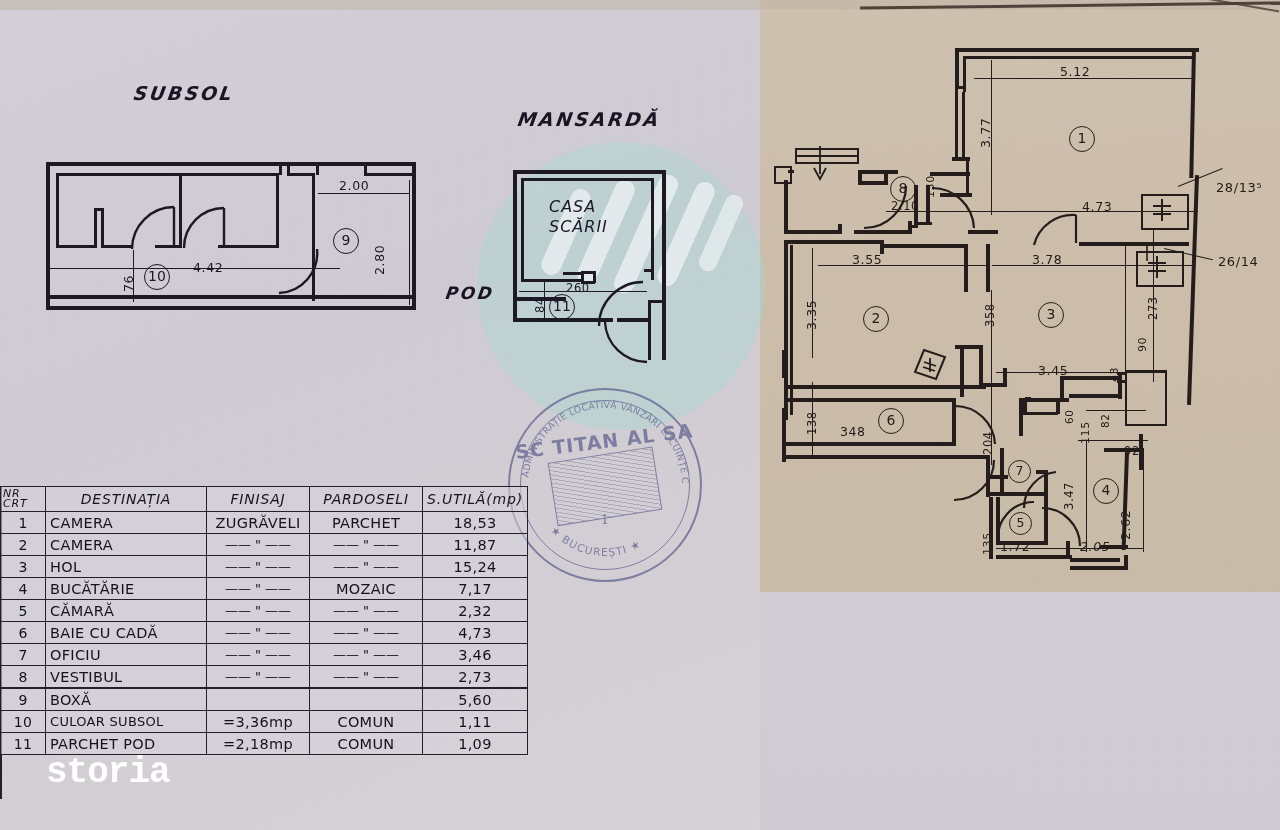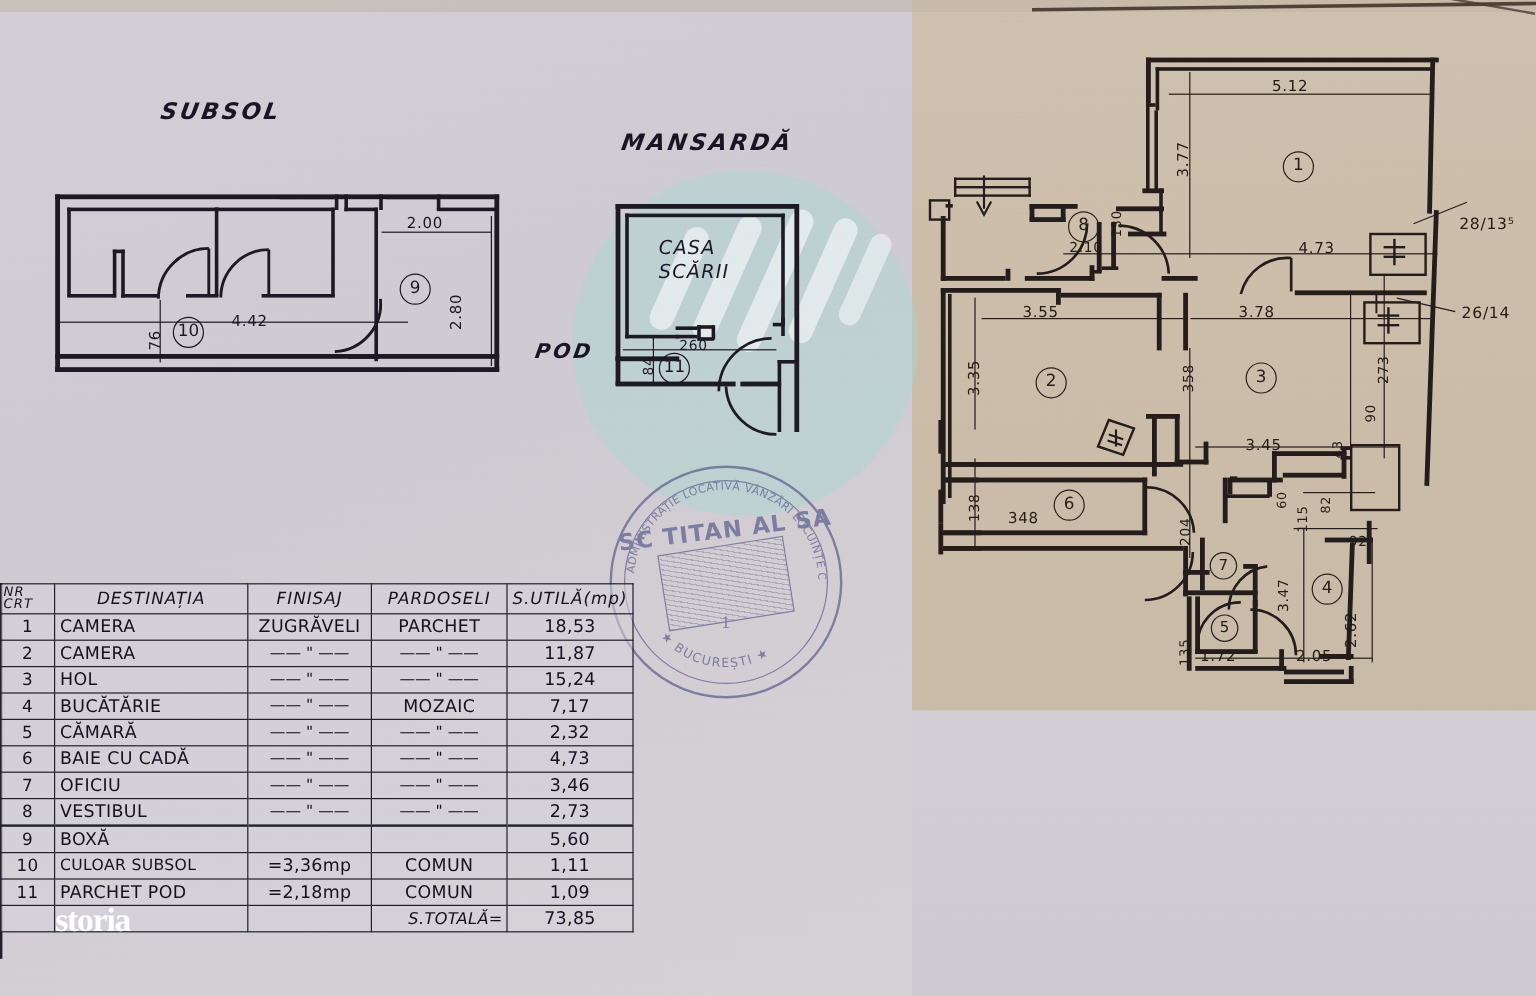--- a/index.html
+++ b/index.html
@@ -60,22 +60,22 @@
     font-size:92px;color:#9a8fae;opacity:.45;white-space:nowrap;
     letter-spacing:2px;
   }
   .wm-invest{
     position:absolute;pointer-events:none;
     font-family:"Liberation Sans",sans-serif;font-weight:bold;
     font-size:56px;color:#9fd8cd;opacity:.85;letter-spacing:3px;
   }
   .wm-storia{
     position:absolute;pointer-events:none;
-    font-family:Liberation Serif, serif;font-weight:bold;
-    font-size:28px;color:#ffffff;letter-spacing:-1px;
+    font-family:Liberation Mono, monospace;font-weight:bold;
+    font-size:36px;color:#ffffff;letter-spacing:-1px;
   }
 
   
   .ink{position:absolute;background:#1d1a26;}
   .ink-r{position:absolute;background:#241d1c;}
   .hand{
     position:absolute;color:#1c1828;white-space:nowrap;
     font-family:"DejaVu Sans",sans-serif;
   }
   .title-hand{
@@ -456,21 +456,21 @@
   <div class="dim dim-r" style="left:840px;top:424px;">348</div>
   <div class="dim dim-r dim-v" style="left:981px;top:455px;font-size:11.5px;">204</div>
   <div class="dim dim-r dim-v" style="left:1063px;top:424px;font-size:10.5px;">60</div>
   <div class="dim dim-r dim-v" style="left:1079px;top:444px;font-size:11px;">115</div>
   <div class="dim dim-r dim-v" style="left:1099px;top:428px;font-size:10.5px;">82</div>
   <div class="dim dim-r" style="left:1124px;top:444px;font-size:11.5px;">92</div>
   <div class="dim dim-r dim-v" style="left:1062px;top:510px;font-size:11.5px;">3.47</div>
   <div class="dim dim-r dim-v" style="left:1118px;top:540px;">2.62</div>
   <div class="dim dim-r dim-v" style="left:981px;top:555px;font-size:11px;">135</div>
   <div class="dim dim-r" style="left:1000px;top:539px;">1.72</div>
-  <div class="dim dim-r" style="left:1080px;top:539px;">2.05</div>
+  <div class="dim dim-r" style="left:1080px;top:539px;font-style:italic;">2.05</div>
 
   <div class="ink-r" style="left:1178px;top:186px;width:48px;height:1.3px;transform:rotate(-22deg);transform-origin:left center;"></div>
   <div class="dim dim-r" style="left:1216px;top:180px;font-size:13px;">28/13⁵</div>
   <div class="ink-r" style="left:1164px;top:248px;width:50px;height:1.3px;transform:rotate(13deg);transform-origin:left center;"></div>
   <div class="dim dim-r" style="left:1218px;top:254px;font-size:13px;">26/14</div>
 
   <div class="roomno roomno-r" style="left:1069px;top:126px;">1</div>
   <div class="roomno roomno-r" style="left:863px;top:306px;">2</div>
   <div class="roomno roomno-r" style="left:1038px;top:302px;">3</div>
   <div class="roomno roomno-r" style="left:1093px;top:478px;">4</div>
@@ -583,26 +583,19 @@
         <td class="c-par">COMUN</td>
         <td class="c-sup">1,11</td>
       </tr>
       <tr>
         <td class="c-nr">11</td>
         <td class="c-dest">PARCHET POD</td>
         <td class="c-fin">=2,18mp</td>
         <td class="c-par">COMUN</td>
         <td class="c-sup">1,09</td>
       </tr>
-      <tr>
-        <td class="c-nr blank"></td>
-        <td class="c-dest blank"></td>
-        <td class="c-fin blank"></td>
-        <td class="c-par sum">S.TOTALĂ=</td>
-        <td class="c-sup">73,85</td>
-      </tr>
     </tbody>
   </table>
 
   <div class="wm-storia" style="left:46px;top:752px;">storia</div>
 
   <div class="paper-grain"></div>
 </div>
 
 </body></html>

